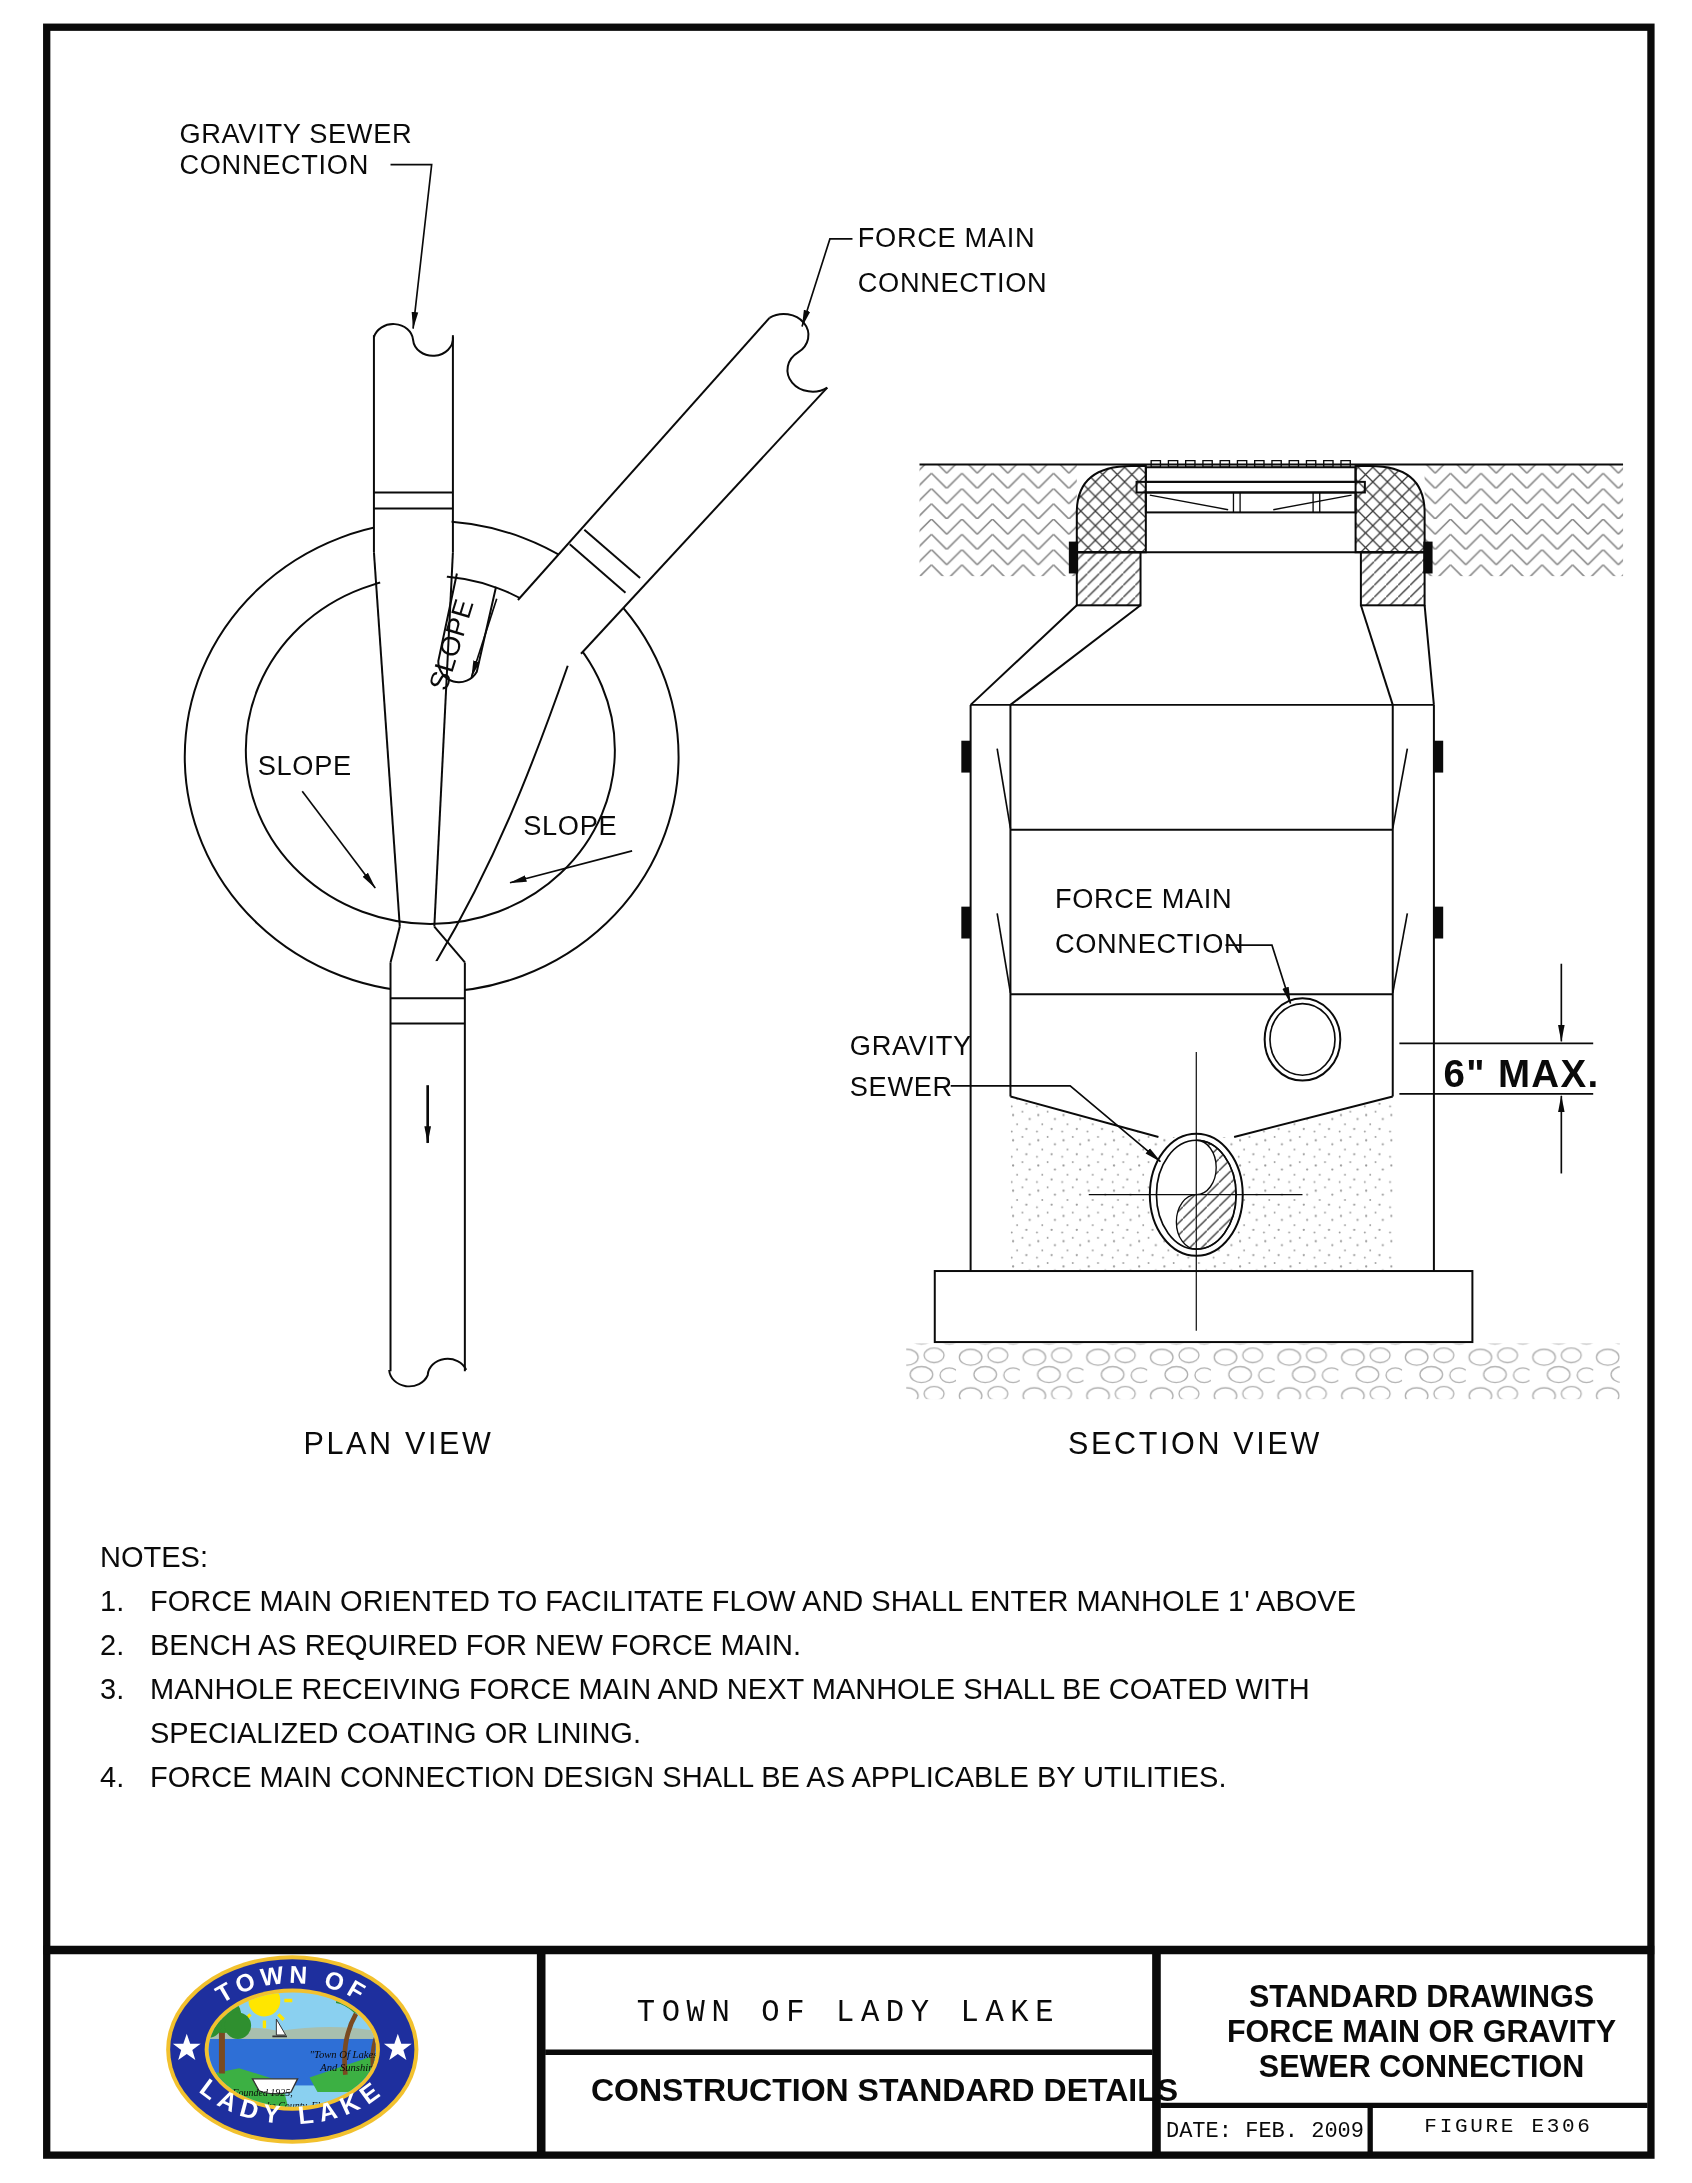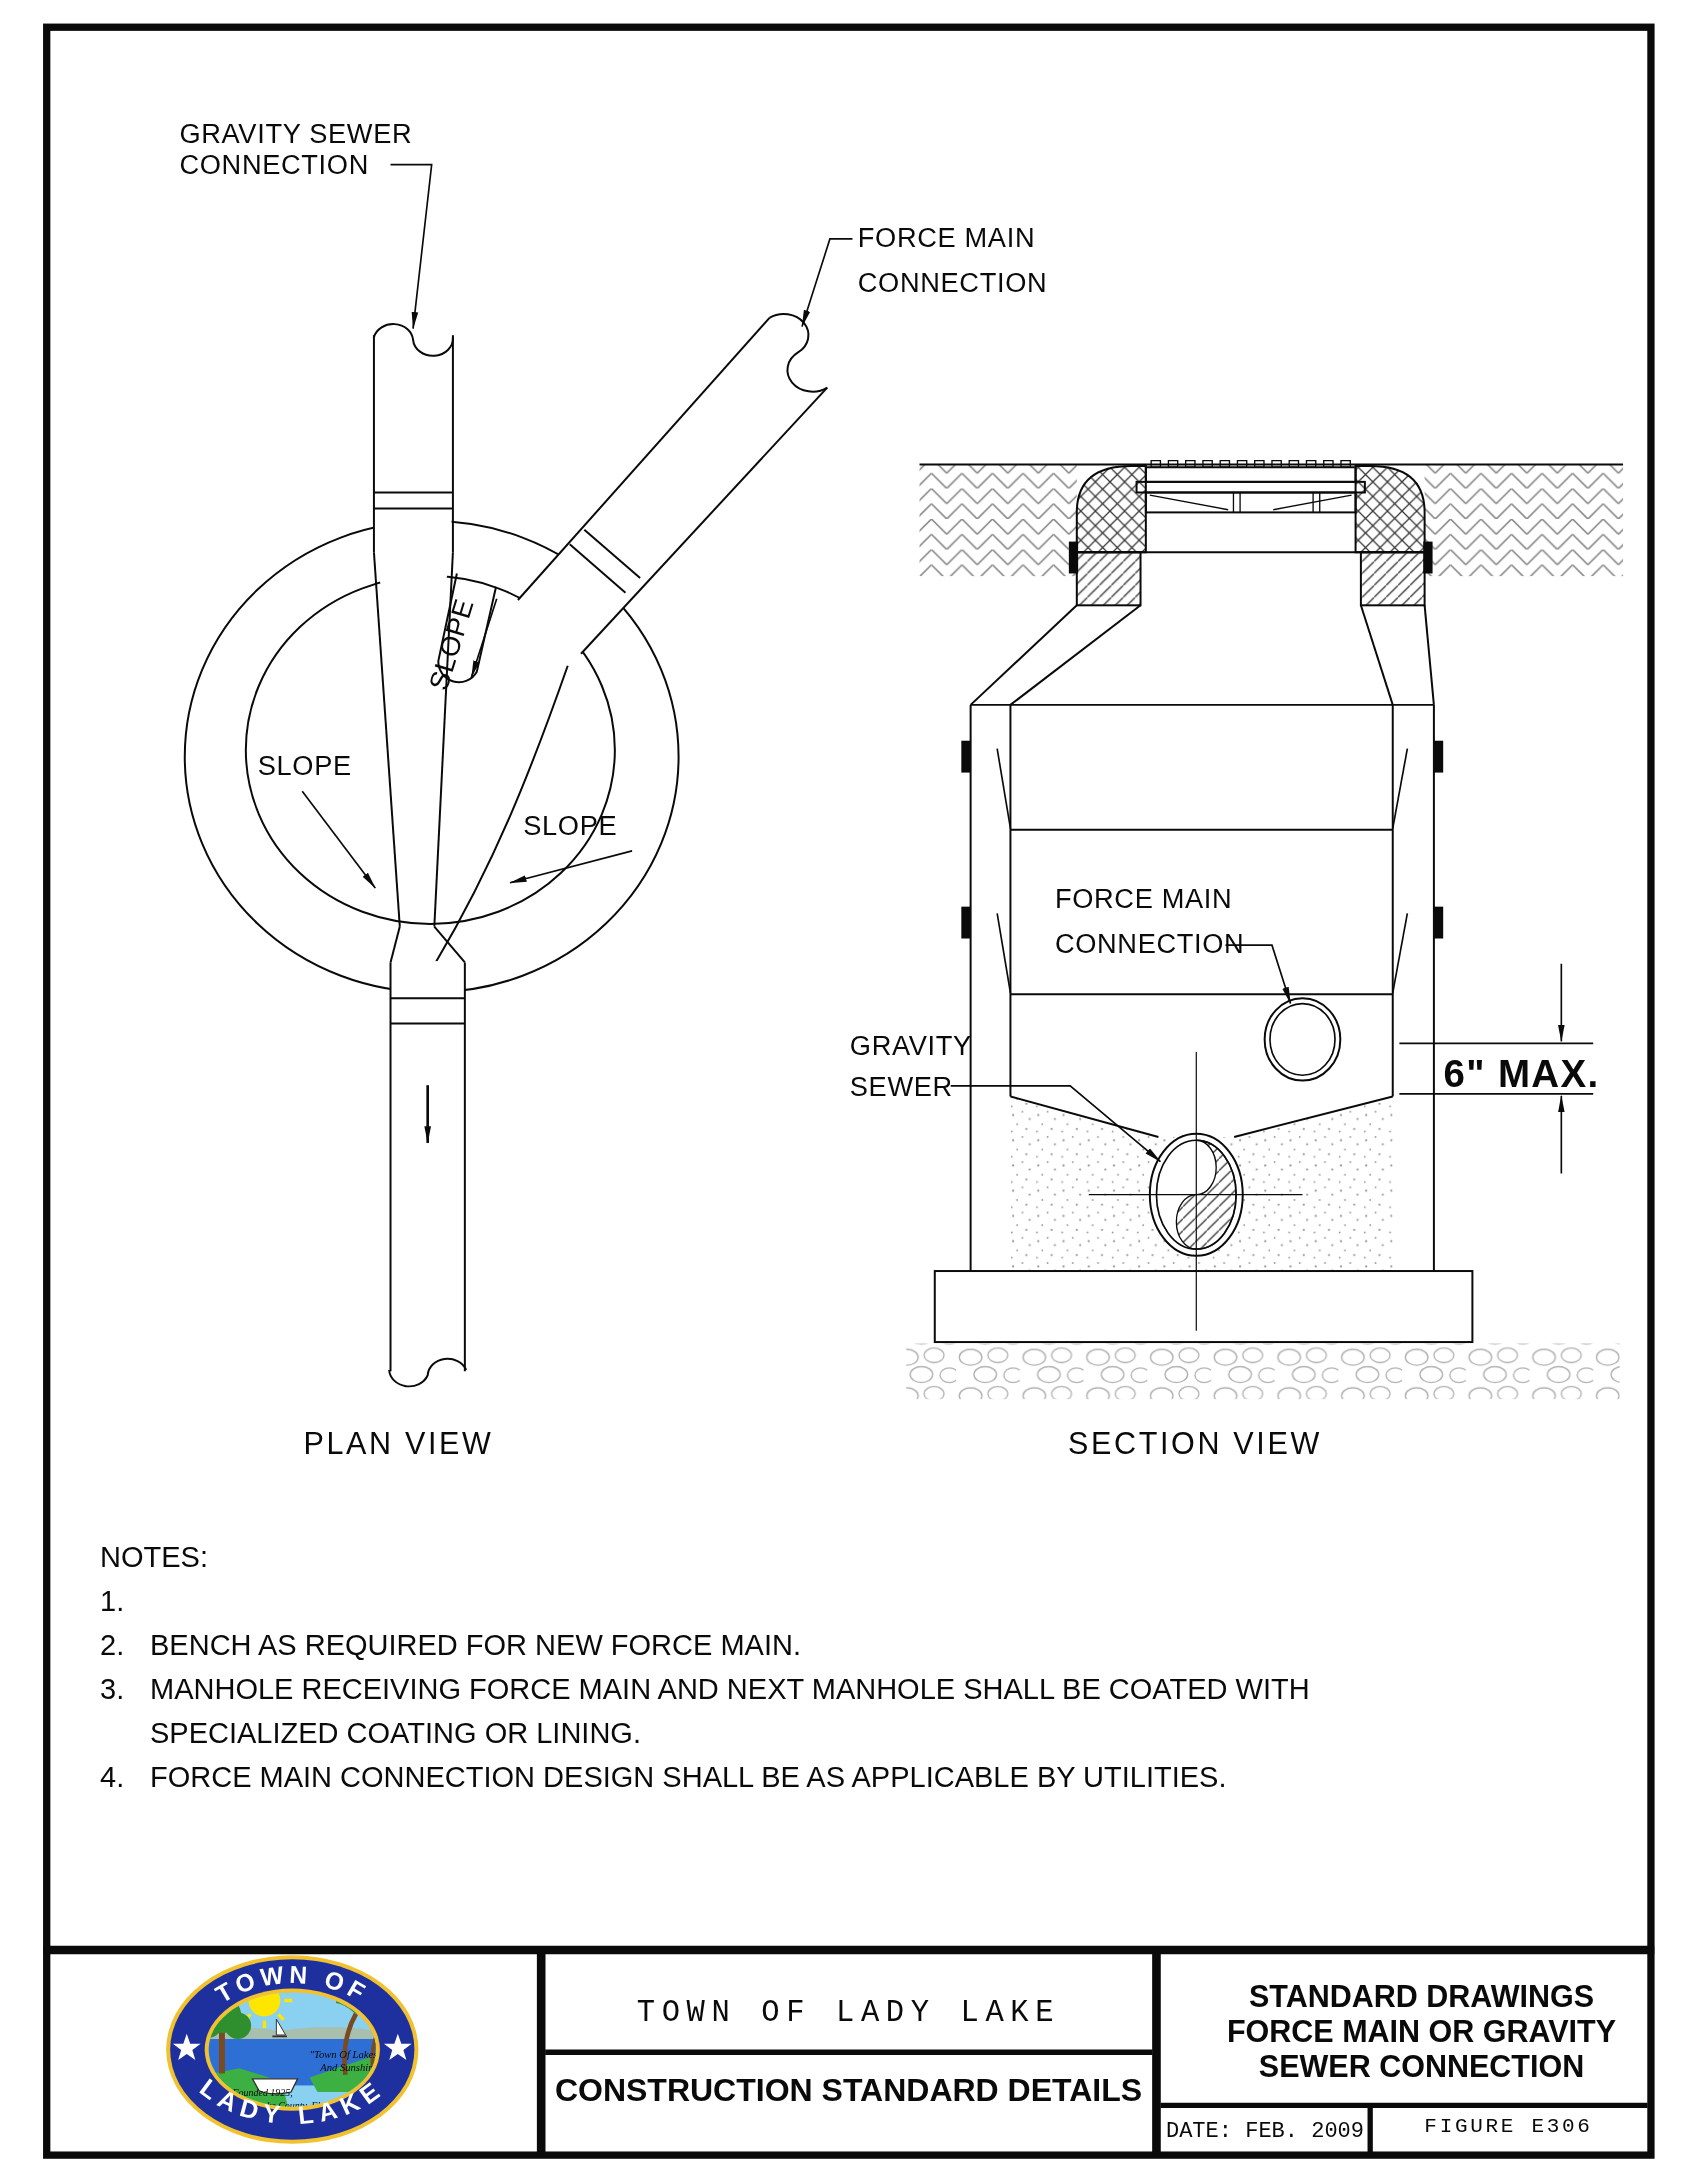--- a/index.html
+++ b/index.html
@@ -11,21 +11,21 @@
   .viewtitle{font-size:46px;letter-spacing:4px;}
   .dimtext{font-size:58px;font-weight:bold;letter-spacing:2px;}
   .ringtxt{font-family:"Liberation Sans",sans-serif;font-weight:bold;fill:#ffffff;}
   .scripttxt{font-family:"Liberation Serif",serif;font-style:italic;}
   .notes{position:absolute;left:100px;top:1535px;font-size:29px;line-height:44px;}
   .note-row{display:flex;}
   .note-num{flex:0 0 50px;}
   .tb{position:absolute;text-align:center;}
   .tb-agency{left:545px;top:1996px;width:607px;font-family:"Liberation Mono",monospace;
              font-size:30.5px;letter-spacing:6.6px;white-space:nowrap;}
-  .tb-subtitle{left:545px;top:2072px;width:607px;font-weight:bold;font-size:32px;letter-spacing:0px;}
+  .tb-subtitle{left:545px;top:2072px;width:607px;font-weight:bold;font-size:32px;letter-spacing:0px;padding-left:36px;}
   .tb-right-title{left:1160px;top:1979px;width:487px;font-weight:bold;font-size:30.5px;line-height:35px;padding-left:18px;}
   .tb-date{left:1160px;top:2119px;width:210px;font-family:"Liberation Mono",monospace;font-size:22px;}
   .tb-figure{left:1370px;top:2115px;width:277px;font-family:"Liberation Mono",monospace;font-size:21px;letter-spacing:2.7px;}
 </style>
 </head>
 <body>
 
 <div class="page">
 
 <svg class="drawing" width="1693" height="2183" viewBox="0 0 2550 3289">
@@ -283,20 +283,21 @@
       <textPath href="#arcBottom" startOffset="50%" text-anchor="middle">LADY LAKE</textPath>
     </text>
   </g>
 </svg>
 
 <div class="notes">
   <div>NOTES:</div>
   <div class="note-row">
     <div class="note-num">1.</div>
     <div>
+      <div>FORCE MAIN ORIENTED TO FACILITATE FLOW AND SHALL ENTER MANHOLE 1' ABOVE</div>
     </div>
   </div>
   <div class="note-row">
     <div class="note-num">2.</div>
     <div>
       <div>BENCH AS REQUIRED FOR NEW FORCE MAIN.</div>
     </div>
   </div>
   <div class="note-row">
     <div class="note-num">3.</div>

